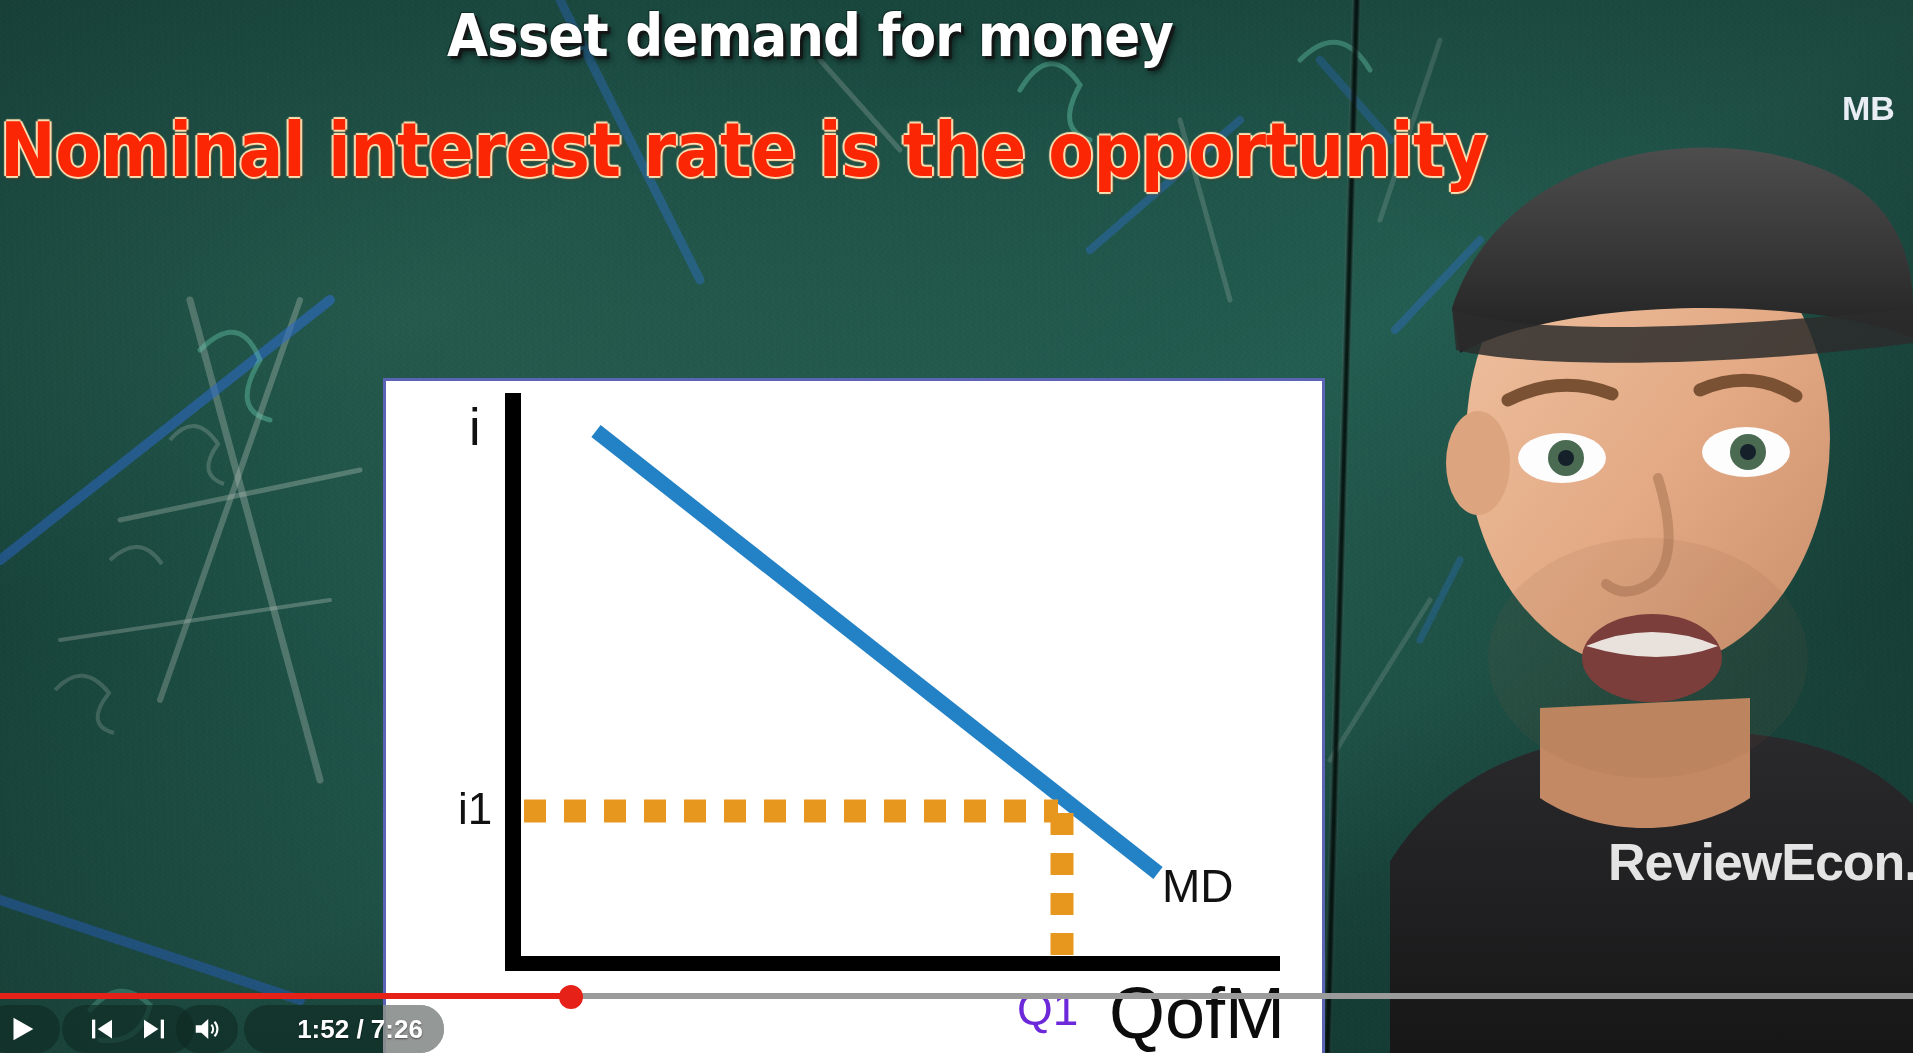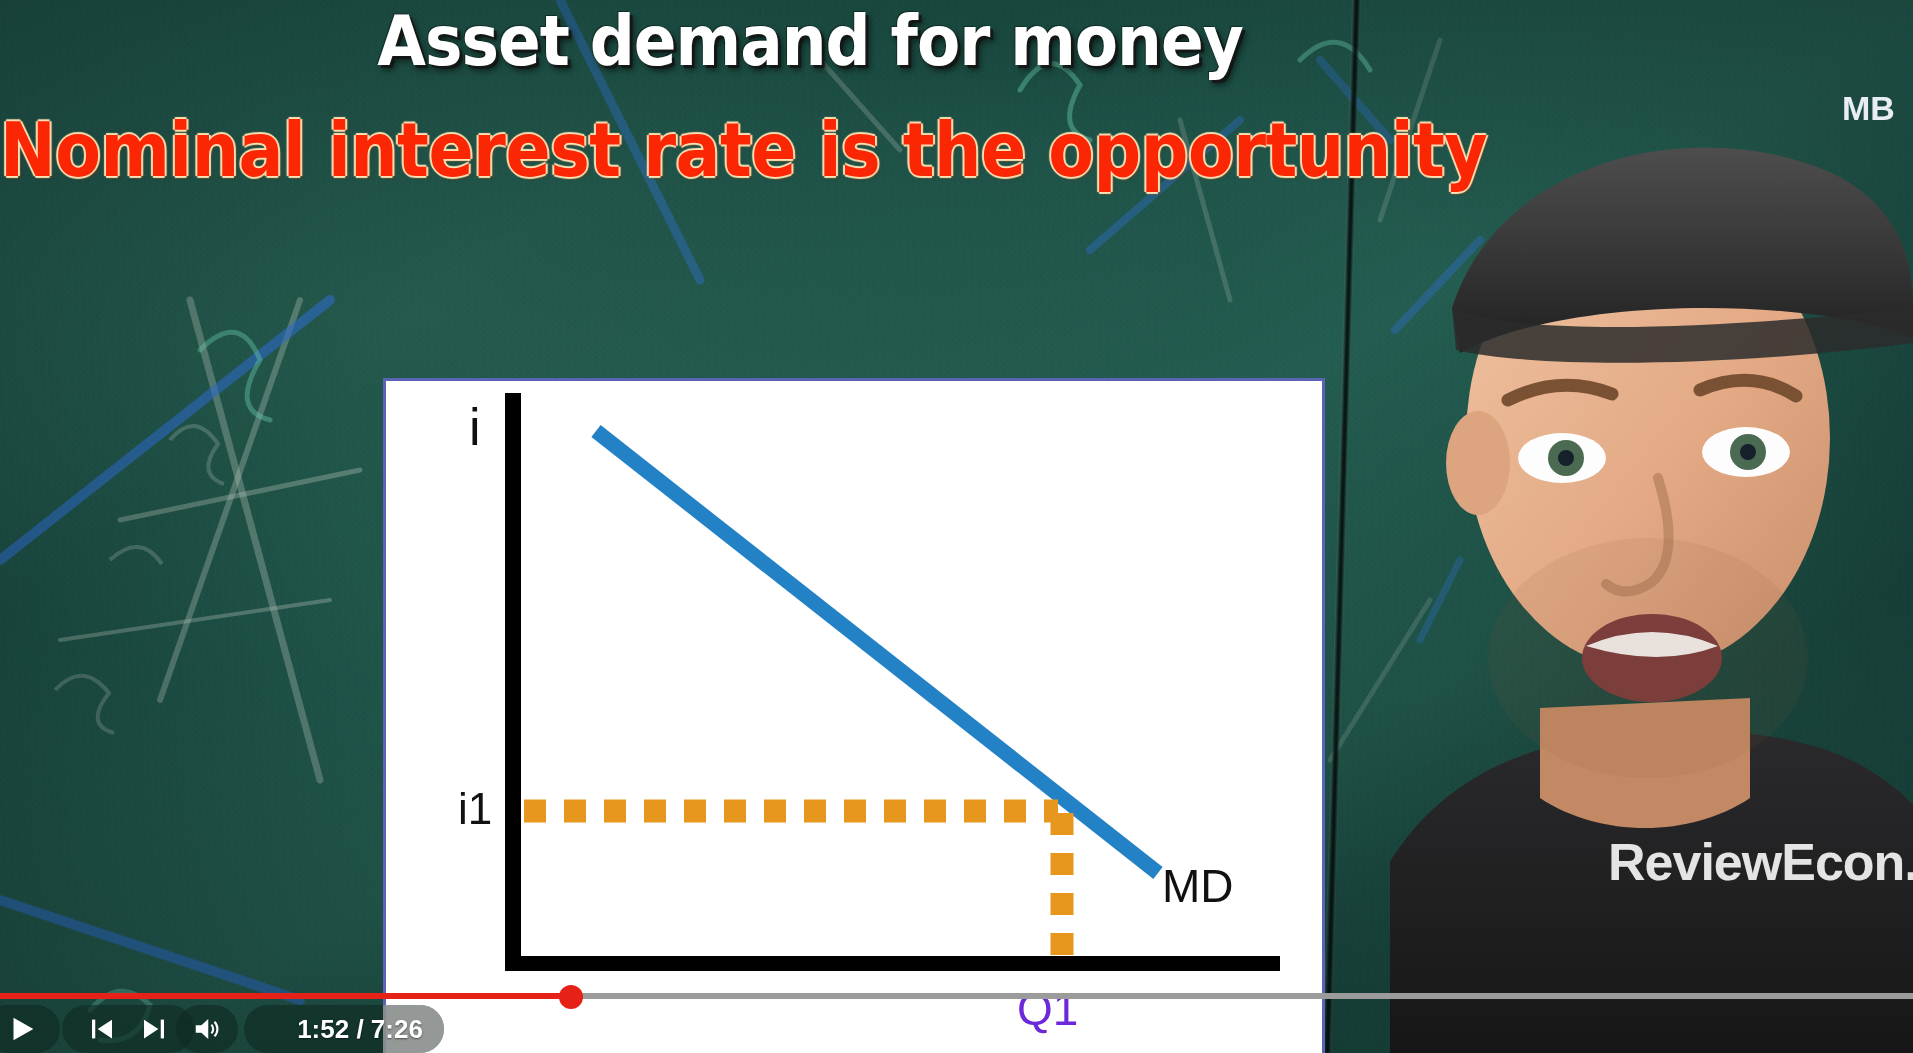--- a/index.html
+++ b/index.html
@@ -35,21 +35,21 @@
     position:absolute; top:0; height:1053px; width:9px; left:1352px;
     background:linear-gradient(90deg, rgba(255,255,255,.10), rgba(5,18,14,.92) 42%, rgba(5,18,14,.92) 62%, rgba(255,255,255,.07));
     transform:rotate(1.6deg); transform-origin:top center; filter:blur(.4px);
   }
 
   
   .title-main {
     position:absolute; left:0; width:1620px; top:6px;
     text-align:center;
     font-family:"DejaVu Sans Condensed","Liberation Sans", sans-serif;
-    font-weight:700; font-size:70px; line-height:1.0;
+    font-weight:700; font-size:59px; line-height:1.0;
     color:#ffffff; letter-spacing:-1px;
     text-shadow:
       3px 3px 0 rgba(20,20,20,.85),
       4px 5px 6px rgba(0,0,0,.55),
       -1px -1px 0 rgba(0,0,0,.35);
   }
   .title-red {
     position:absolute; left:0; width:1680px;
     text-align:left;
     font-family:"DejaVu Sans Condensed","Liberation Sans", sans-serif;
@@ -202,20 +202,21 @@
 
   <div class="panel">
 
     <div class="axis-y"></div>
     <div class="axis-x"></div>
 
     <div class="lbl-i">i</div>
     <div class="lbl-i1">i1</div>
     <div class="lbl-md">MD</div>
     <div class="lbl-q1">Q1</div>
+    <div class="lbl-qofm">QofM</div>
 
     <svg class="md-curve" viewBox="0 0 942 675">
 
       <line x1="210" y1="50" x2="772" y2="492" stroke="#2381c5" stroke-width="15" stroke-linecap="butt"></line>
 
       <line x1="138" y1="430" x2="672" y2="430" stroke="#e8971e" stroke-width="23" stroke-linecap="butt" stroke-dasharray="22 18"></line>
 
       <line x1="676" y1="432" x2="676" y2="578" stroke="#e8971e" stroke-width="23" stroke-linecap="butt" stroke-dasharray="22 18"></line>
     </svg>
   </div>

